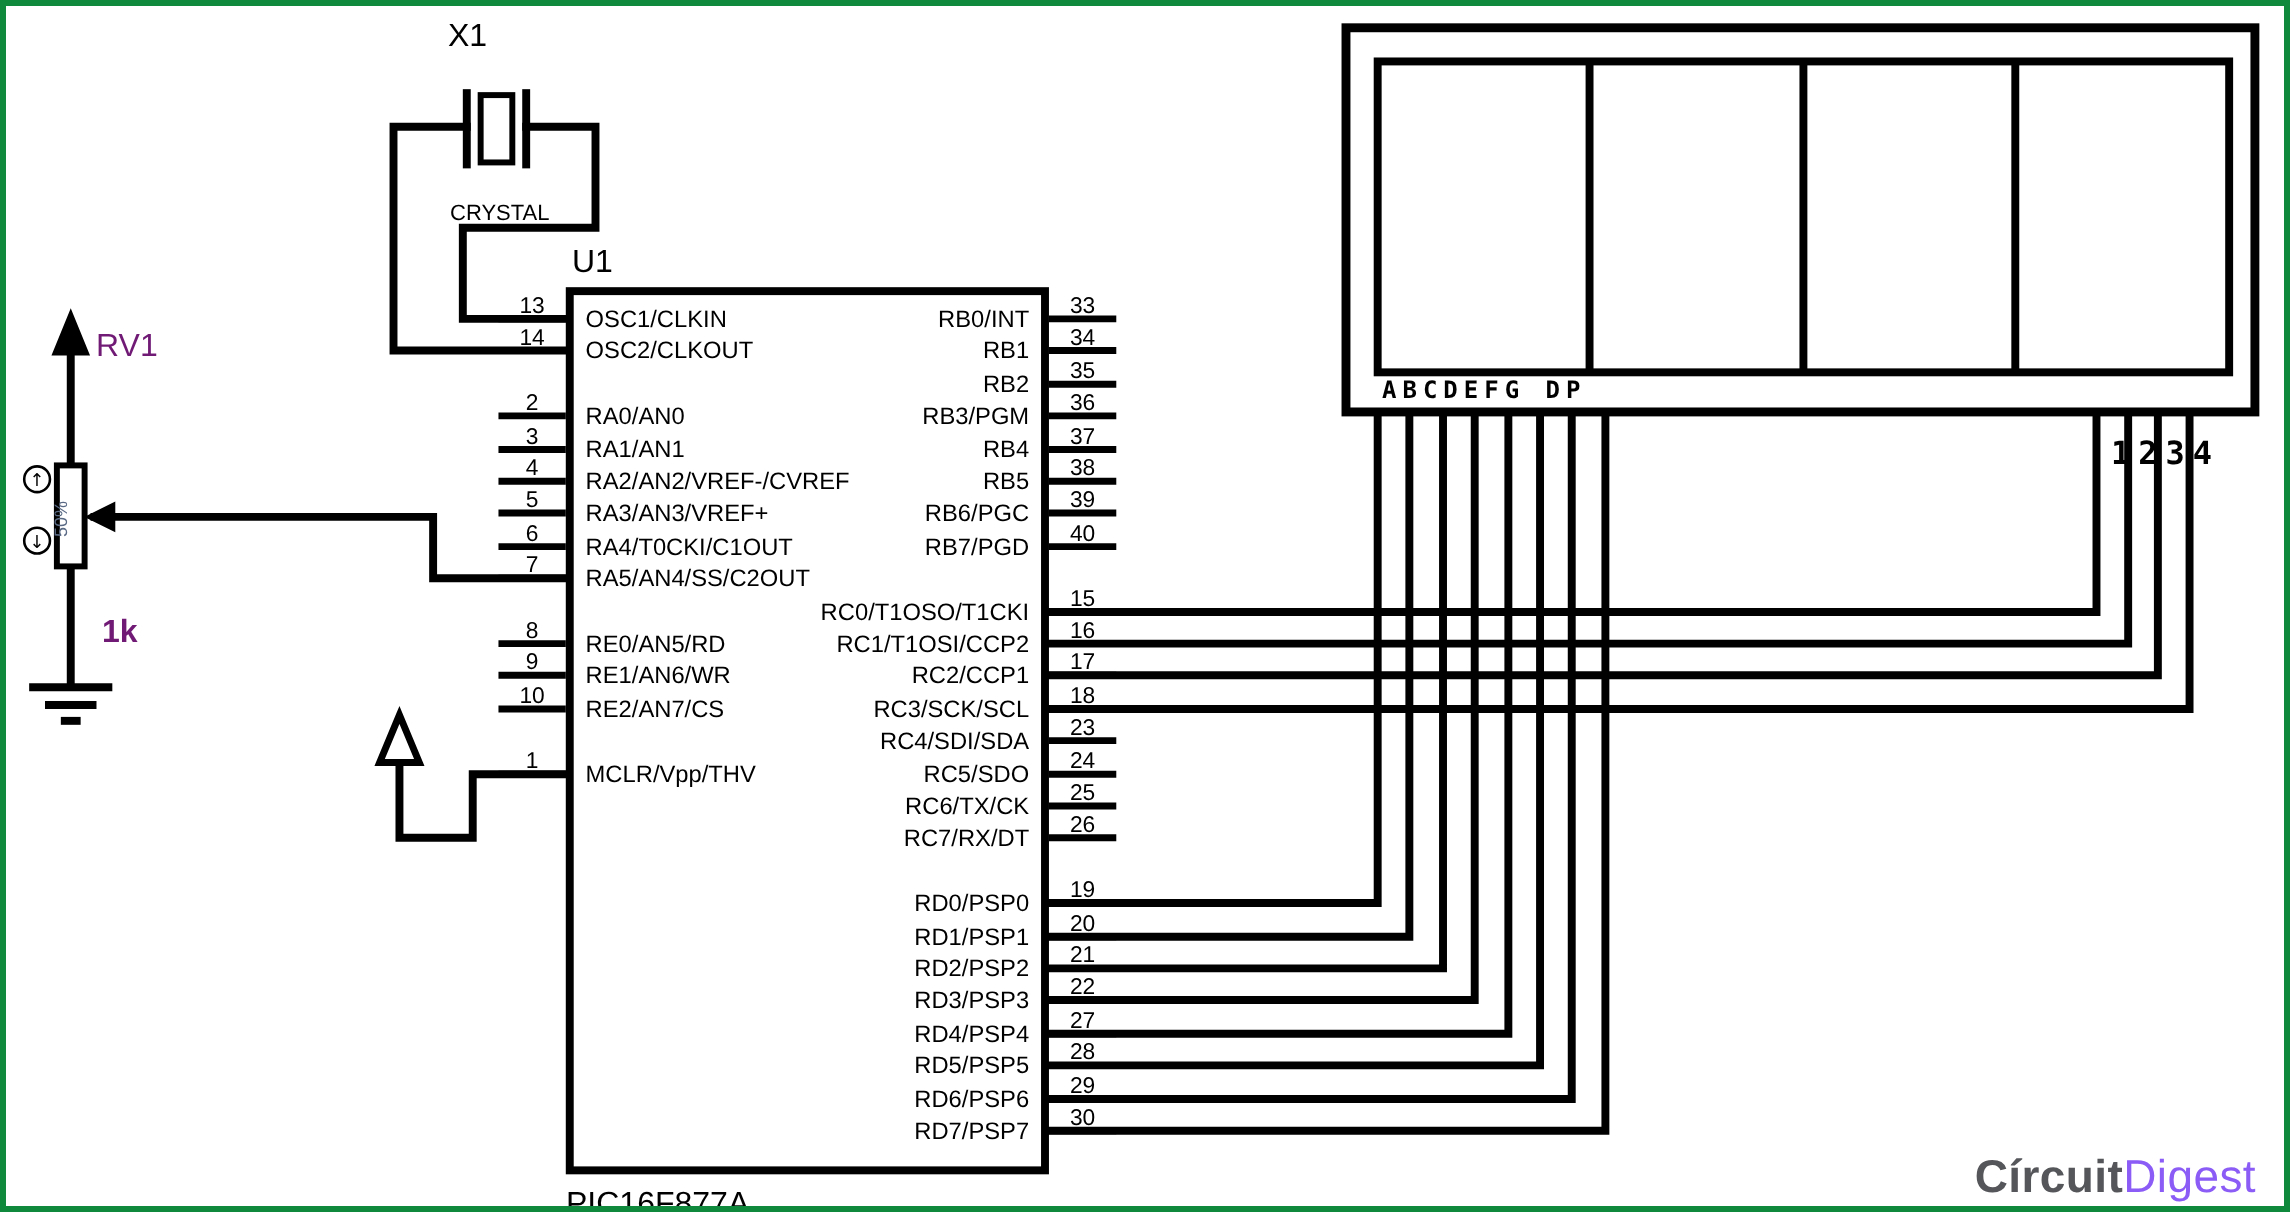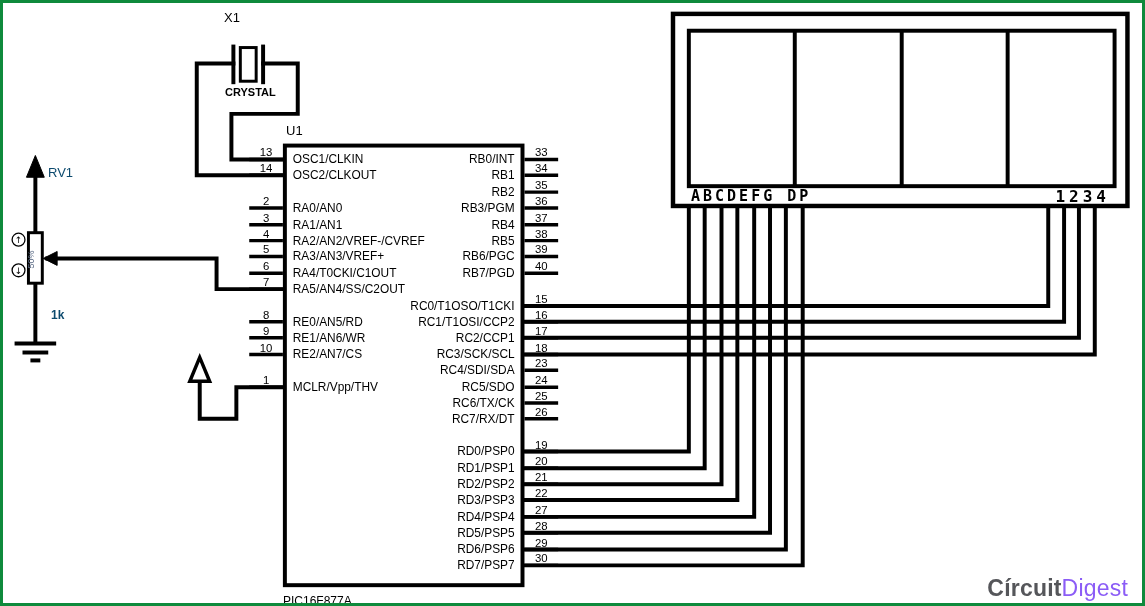--- a/index.html
+++ b/index.html
@@ -7,36 +7,36 @@
     position:relative;
     width:1145px;height:606px;
     box-sizing:border-box;
     border:3px solid #0F8A3C;
     background:#fff;
     font-family:"Liberation Sans", sans-serif;
     overflow:hidden;
   }
   #schematic{position:absolute;left:0;top:0;width:100%;height:100%;}
   .lbl{position:absolute;color:#000;white-space:nowrap;line-height:1;}
-  .ref{font-size:13px;}
+  .ref{font-size:16px;}
   .small{font-size:11px;}
-  .part{font-size:12px;}
-  .navy{color:#0c4a6e;}
+  .part{font-size:16px;}
+  .navy{color:#701a75;}
   .pot-pct{
     font-size:9px;color:#5A6A85;
     transform:rotate(-90deg);transform-origin:center;
   }
   .seg-row{
     font-family:"DejaVu Sans Mono", monospace;
-    font-weight:bold;font-size:15px;letter-spacing:3px;text-align:center;
+    font-weight:bold;font-size:12px;letter-spacing:3px;text-align:center;
   }
   .digit-row{
     font-family:"DejaVu Sans Mono", monospace;
     font-weight:bold;font-size:16px;letter-spacing:4px;
-    width:70px;text-align:right;
+    width:70px;text-align:right;margin-top:30px;
   }
   .logo{font-size:23px;letter-spacing:0.2px;}
   .logo .g1{font-weight:bold;}
   .logo .g2{font-weight:normal;}
 </style>
 </head>
 <body>
 
 <div id="canvas">
   <svg id="schematic" viewBox="0 0 1145 606">
@@ -182,21 +182,21 @@
       <text x="541" y="565" text-anchor="middle" font-size="11.5" fill="#000000">30</text>
       <text x="514" y="572" text-anchor="end" font-size="12" fill="#000000">RD7/PSP7</text>
       <rect x="674" y="11" width="459" height="194" fill="none" stroke="#000000" stroke-width="4.5"></rect>
       <rect x="690" y="28" width="430" height="157" fill="none" stroke="#000000" stroke-width="4"></rect>
       <line x1="797" y1="28" x2="797" y2="185" stroke="#000000" stroke-width="4"></line>
       <line x1="905" y1="28" x2="905" y2="185" stroke="#000000" stroke-width="4"></line>
       <line x1="1012" y1="28" x2="1012" y2="185" stroke="#000000" stroke-width="4"></line>
     </svg>
 
   <div class="lbl ref" style="left:221px;top:8px;">X1</div>
-  <div class="lbl small" style="left:222px;top:84px;font-weight:bold;">CRYSTAL</div>
+  <div class="lbl small" style="left:222px;top:99px;">CRYSTAL</div>
   <div class="lbl ref" style="left:283px;top:121px;text-align:right;">U1</div>
   <div class="lbl part" style="left:280px;top:592px;text-align:center;">PIC16F877A</div>
   <div class="lbl ref navy" style="left:45px;top:163px;">RV1</div>
   <div class="lbl part navy" style="left:48px;top:306px;font-weight:bold;">1k</div>
   <div class="lbl pot-pct" style="left:19px;top:252px;">50%</div>
   <div class="lbl seg-row" style="left:688px;top:186px;">ABCDEFG DP</div>
   <div class="lbl digit-row" style="left:1037px;top:186px;">1234</div>
 
   <div class="lbl logo" style="right:14px;top:574px;">
     <span class="g1" style="color: rgb(85, 86, 90); text-align: center;">Círcuit</span><span class="g2" style="color: #8b5cf6;">Digest</span>

